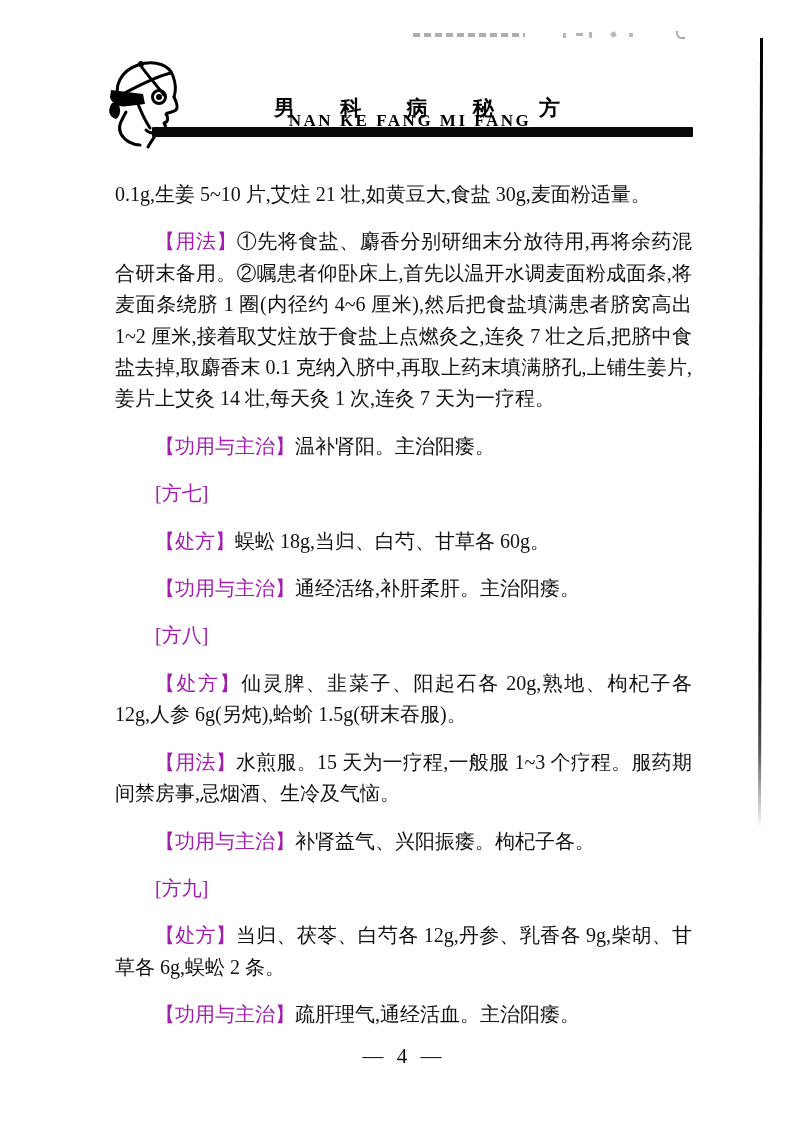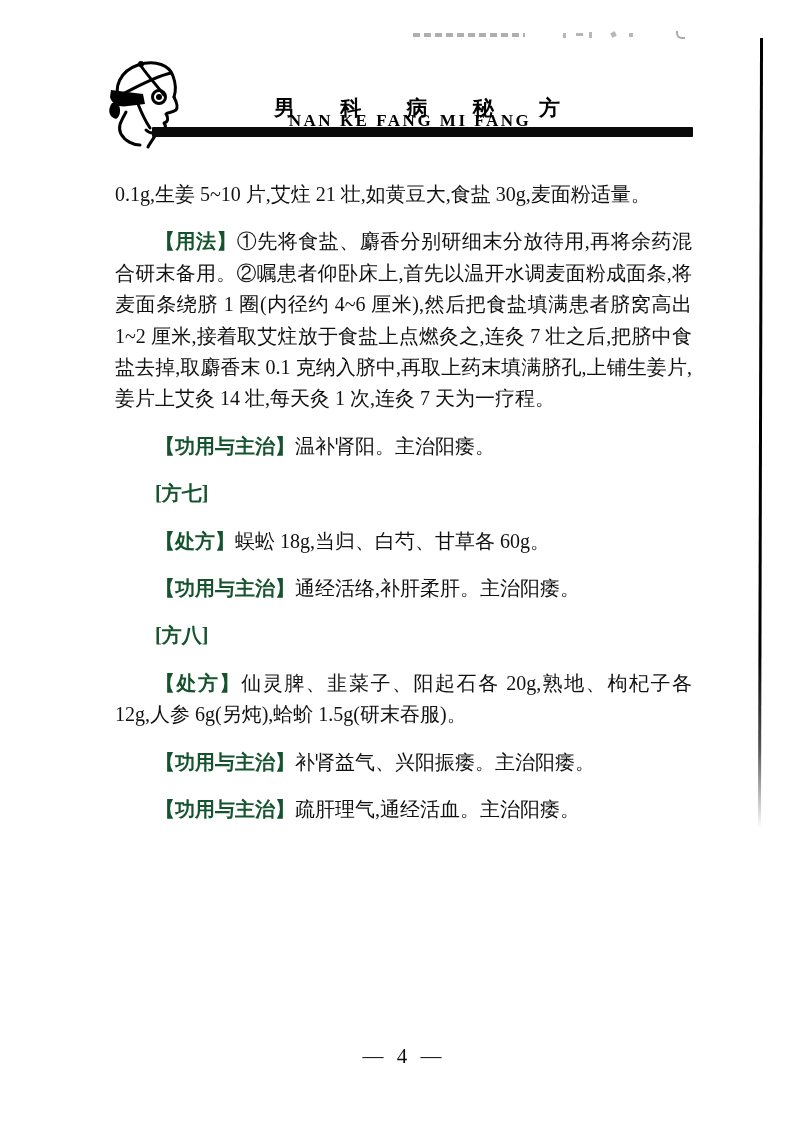--- a/index.html
+++ b/index.html
@@ -51,21 +51,21 @@
   
   .body-text{
     position:absolute;left:99px;top:150px;width:609px;
     padding-top:13px;
     font-size:20px;line-height:31.4px;
     text-align:justify;
     color:#111;
   }
   .body-text p{margin:16px;text-indent:40px;}
   .body-text p.no-indent{text-indent:0;}
-  .label{font-weight:bold;color:#14532d;}
+  .label{font-weight:normal;color:#a21caf;}
   
   .folio{
     position:absolute;left:14px;right:0;top:1044px;
     text-align:center;font-size:21px;color:#0c0c0c;
     letter-spacing:4px;
   }
 </style>
 </head>
 <body>
 
@@ -107,17 +107,20 @@
 
 <div class="body-text">
   <p class="no-indent"><span class="label"></span><span>0.1g,生姜 5~10 片,艾炷 21 壮,如黄豆大,食盐 30g,麦面粉适量。</span></p>
   <p><span class="label">【用法】</span><span>①先将食盐、麝香分别研细末分放待用,再将余药混合研末备用。②嘱患者仰卧床上,首先以温开水调麦面粉成面条,将麦面条绕脐 1 圈(内径约 4~6 厘米),然后把食盐填满患者脐窝高出 1~2 厘米,接着取艾炷放于食盐上点燃灸之,连灸 7 壮之后,把脐中食盐去掉,取麝香末 0.1 克纳入脐中,再取上药末填满脐孔,上铺生姜片,姜片上艾灸 14 壮,每天灸 1 次,连灸 7 天为一疗程。</span></p>
   <p><span class="label">【功用与主治】</span><span>温补肾阳。主治阳痿。</span></p>
   <p><span class="label">[方七]</span><span></span></p>
   <p><span class="label">【处方】</span><span>蜈蚣 18g,当归、白芍、甘草各 60g。</span></p>
   <p><span class="label">【功用与主治】</span><span>通经活络,补肝柔肝。主治阳痿。</span></p>
   <p><span class="label">[方八]</span><span></span></p>
   <p><span class="label">【处方】</span><span>仙灵脾、韭菜子、阳起石各 20g,熟地、枸杞子各 12g,人参 6g(另炖),蛤蚧 1.5g(研末吞服)。</span></p>
-  <p><span class="label">【功用与主治】</span><span>补肾益气、兴阳振痿。主治阳痿。</span></p>
+  <p><span class="label">【用法】</span><span>水煎服。15 天为一疗程,一般服 1~3 个疗程。服药期间禁房事,忌烟酒、生冷及气恼。</span></p>
+  <p><span class="label">【功用与主治】</span><span>补肾益气、兴阳振痿。枸杞子各。</span></p>
+  <p><span class="label">[方九]</span><span></span></p>
+  <p><span class="label">【处方】</span><span>当归、茯苓、白芍各 12g,丹参、乳香各 9g,柴胡、甘草各 6g,蜈蚣 2 条。</span></p>
   <p><span class="label">【功用与主治】</span><span>疏肝理气,通经活血。主治阳痿。</span></p>
 </div>
 
 <div class="folio">— 4 —</div>
 
 </body></html>

